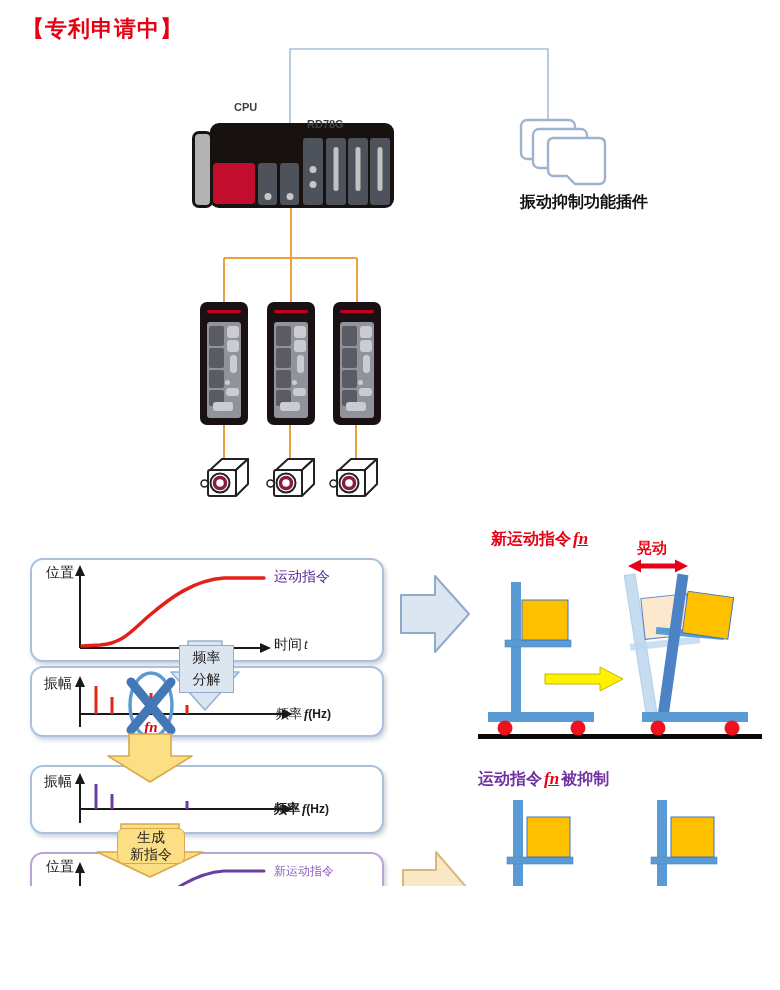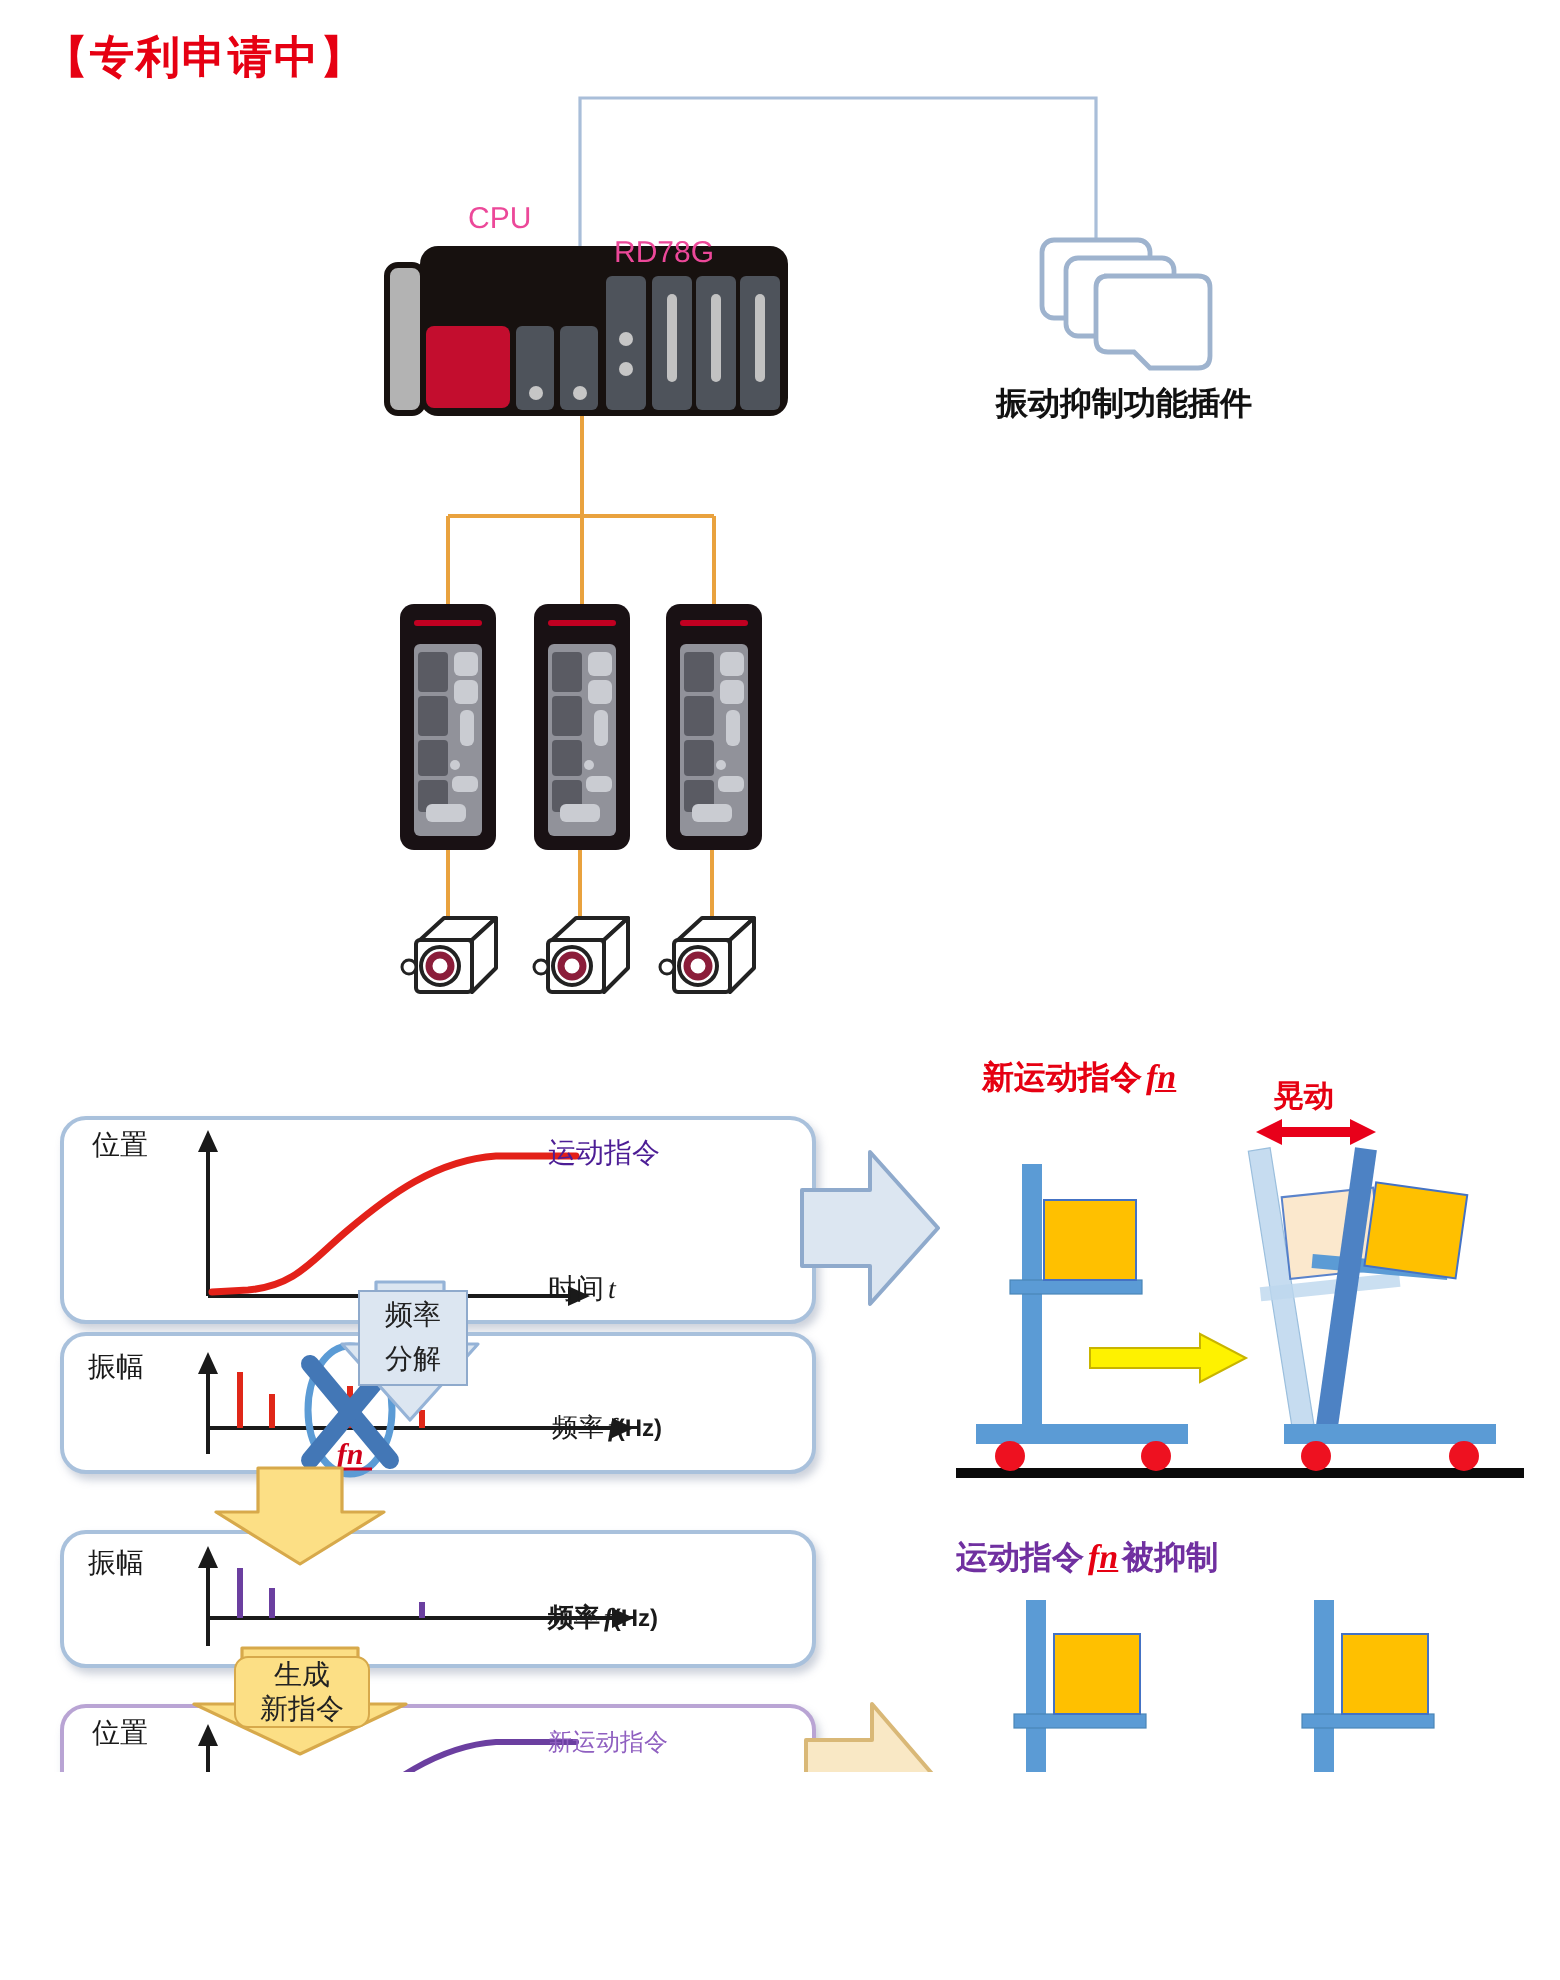--- a/index.html
+++ b/index.html
@@ -11,32 +11,32 @@
   .patent{left:22px;top:14px;font-size:22px;font-weight:bold;color:#e60012;letter-spacing:1px;}
   
   .rack{left:192px;top:120px;width:202px;height:88px;}
   .endcap{position:absolute;left:0;top:11px;width:15px;height:71px;background:#b3b3b3;
           border:3px solid #17110f;border-radius:7px;}
   .rackbody{position:absolute;left:18px;top:3px;width:184px;height:85px;background:#17110f;border-radius:9px;}
   .mod{position:absolute;background:#4e535b;border-radius:3px;}
   .mod-red{left:3px;top:40px;width:42px;height:41px;background:#c30d2e;border-radius:4px;}
   .dot{position:absolute;width:7px;height:7px;border-radius:50%;background:#c6c6c6;left:50%;transform:translateX(-50%);}
   .slot{position:absolute;width:5px;height:44px;border-radius:3px;background:#c2c2c2;left:50%;top:9px;transform:translateX(-50%);}
-  .rack-label{font-size:15px;font-weight:400;color:#ec4899;}
-  
-  .plugin-label{left:498px;top:192px;width:150px;text-align:left;font-size:16px;font-weight:600;color:#111;}
+  .rack-label{font-size:11px;font-weight:700;color:#404040;}
+  
+  .plugin-label{left:498px;top:192px;width:150px;text-align:right;font-size:16px;font-weight:600;color:#111;}
   
   .servo{position:absolute;width:48px;height:123px;background:#191114;border-radius:7px;}
   .servo .stripe{position:absolute;left:7px;top:8px;width:34px;height:3px;background:#c00021;border-radius:2px;}
   .servo .panel{position:absolute;left:7px;top:20px;width:34px;height:96px;background:#91929a;border-radius:3px;}
   .pp{position:absolute;background:#5a5b63;border-radius:2px;}
   .pb{position:absolute;background:#caccd2;border-radius:3px;}
   
   .chartbox{background:#fff;border:2px solid #a9c1dc;border-radius:13px;
-            box-shadow:2px 3px 4px rgba(120,135,160,.38);padding-left:24px;}
+            box-shadow:2px 3px 4px rgba(120,135,160,.38);}
   .chartbox.purple{border-color:#b9a4d4;}
   .clab{position:absolute;font-size:14px;font-weight:500;color:#1a1a1a;white-space:nowrap;}
   .legend-red{position:absolute;font-size:14px;font-weight:500;color:#4c1d95;white-space:nowrap;}
   .legend-purple{position:absolute;font-size:12px;font-weight:500;color:#8f5fc0;white-space:nowrap;}
   .varit{font-style:italic;font-family:"Liberation Serif",serif;margin-left:2px;}
   .bold{font-weight:bold;}
   
   .flabel{left:179px;top:645px;width:53px;height:46px;background:#dce6f1;border:1.5px solid #8faacc;
           text-align:center;font-size:14px;line-height:22px;color:#222;z-index:4;}
   .glabel{left:117px;top:828px;width:66px;height:34px;background:#fcdf85;border:1.5px solid #d7a94b;

